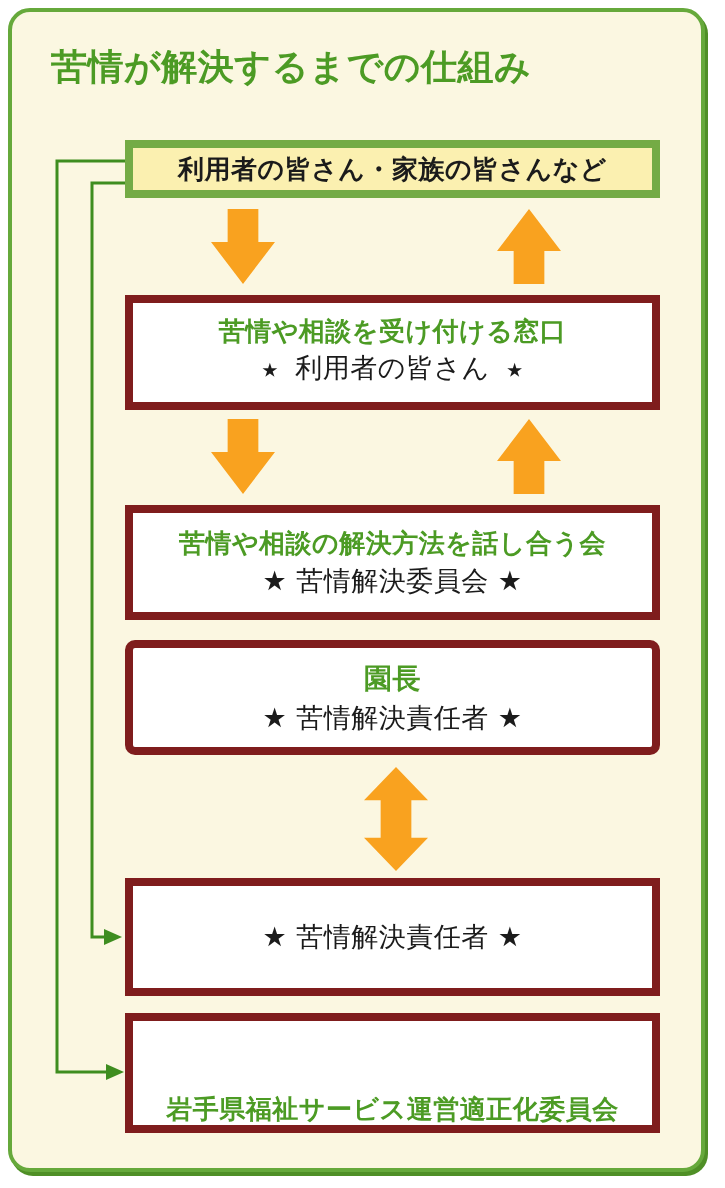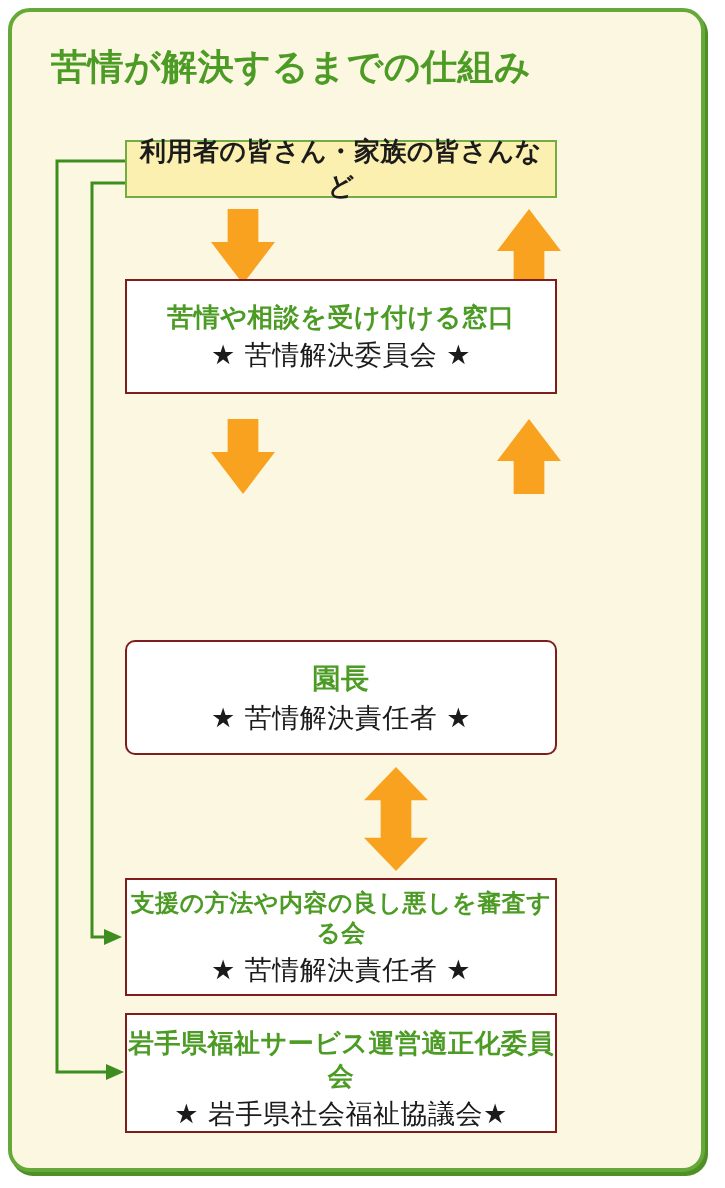--- a/index.html
+++ b/index.html
@@ -48,24 +48,24 @@
     stroke-width: 3;
   }
   .connectors polygon {
     fill: #3e8d1f;
     stroke: none;
   }
   
   .flow-box {
     position: absolute;
     left: 125px;
-    width: 432px;
+    width: 535px;
     box-sizing: border-box;
     background: #ffffff;
-    border: 2px solid #7f1d1d;
+    border: 8px solid #7f1d1d;
     display: flex;
     flex-direction: column;
     align-items: center;
     justify-content: center;
     gap: 5px;
     text-align: center;
   }
   .flow-box.source {
     background: #fbf0b0;
     border-color: #74ab45;
@@ -129,39 +129,41 @@
     <polygon points="104,929 104,945 122,937"></polygon>
   </svg>
 
   <div class="flow-box source" style="top:140px; height:58px;">
     <div class="source-label">利用者の皆さん・家族の皆さんなど</div>
   </div>
 
   <div class="o-arrow down" style="left:211px; top:209px;"></div>
   <div class="o-arrow up" style="left:497px; top:209px;"></div>
 
-  <div class="flow-box" style="top:279px; height:115px;">
+  <div class="flow-box" style="top:295px; height:115px;font-family:Liberation Mono, monospace;">
     <div class="box-heading">苦情や相談を受け付ける窓口</div>
-    <div class="box-subheading">★ 苦情解決委員会 ★</div>
+    <div class="box-subheading">★ 利用者の皆さん ★</div>
   </div>
 
   <div class="o-arrow down" style="left:211px; top:419px;"></div>
   <div class="o-arrow up" style="left:497px; top:419px;"></div>
 
+  <div class="flow-box" style="top:505px; height:115px;">
+    <div class="box-heading">苦情や相談の解決方法を話し合う会</div>
+    <div class="box-subheading">★ 苦情解決委員会 ★</div>
+  </div>
 
   <div class="flow-box" style="top:640px; height:115px;border-radius:10px;">
     <div class="box-heading large">園長</div>
     <div class="box-subheading">★ 苦情解決責任者 ★</div>
   </div>
 
   <div class="o-arrow updown" style="left:364px; top:767px;"></div>
 
   <div class="flow-box" style="top:878px; height:118px;">
-    <div class="box-heading small">支援の方法や内容の良し悪しを審査する会</div>
     <div class="box-subheading">★ 苦情解決責任者 ★</div>
   </div>
 
   <div class="flow-box" style="top:1013px; height:120px;justify-content:flex-end;">
     <div class="box-heading">岩手県福祉サービス運営適正化委員会</div>
-    <div class="box-subheading">★ 岩手県社会福祉協議会★</div>
   </div>
 
 </div>
 
 </body></html>

